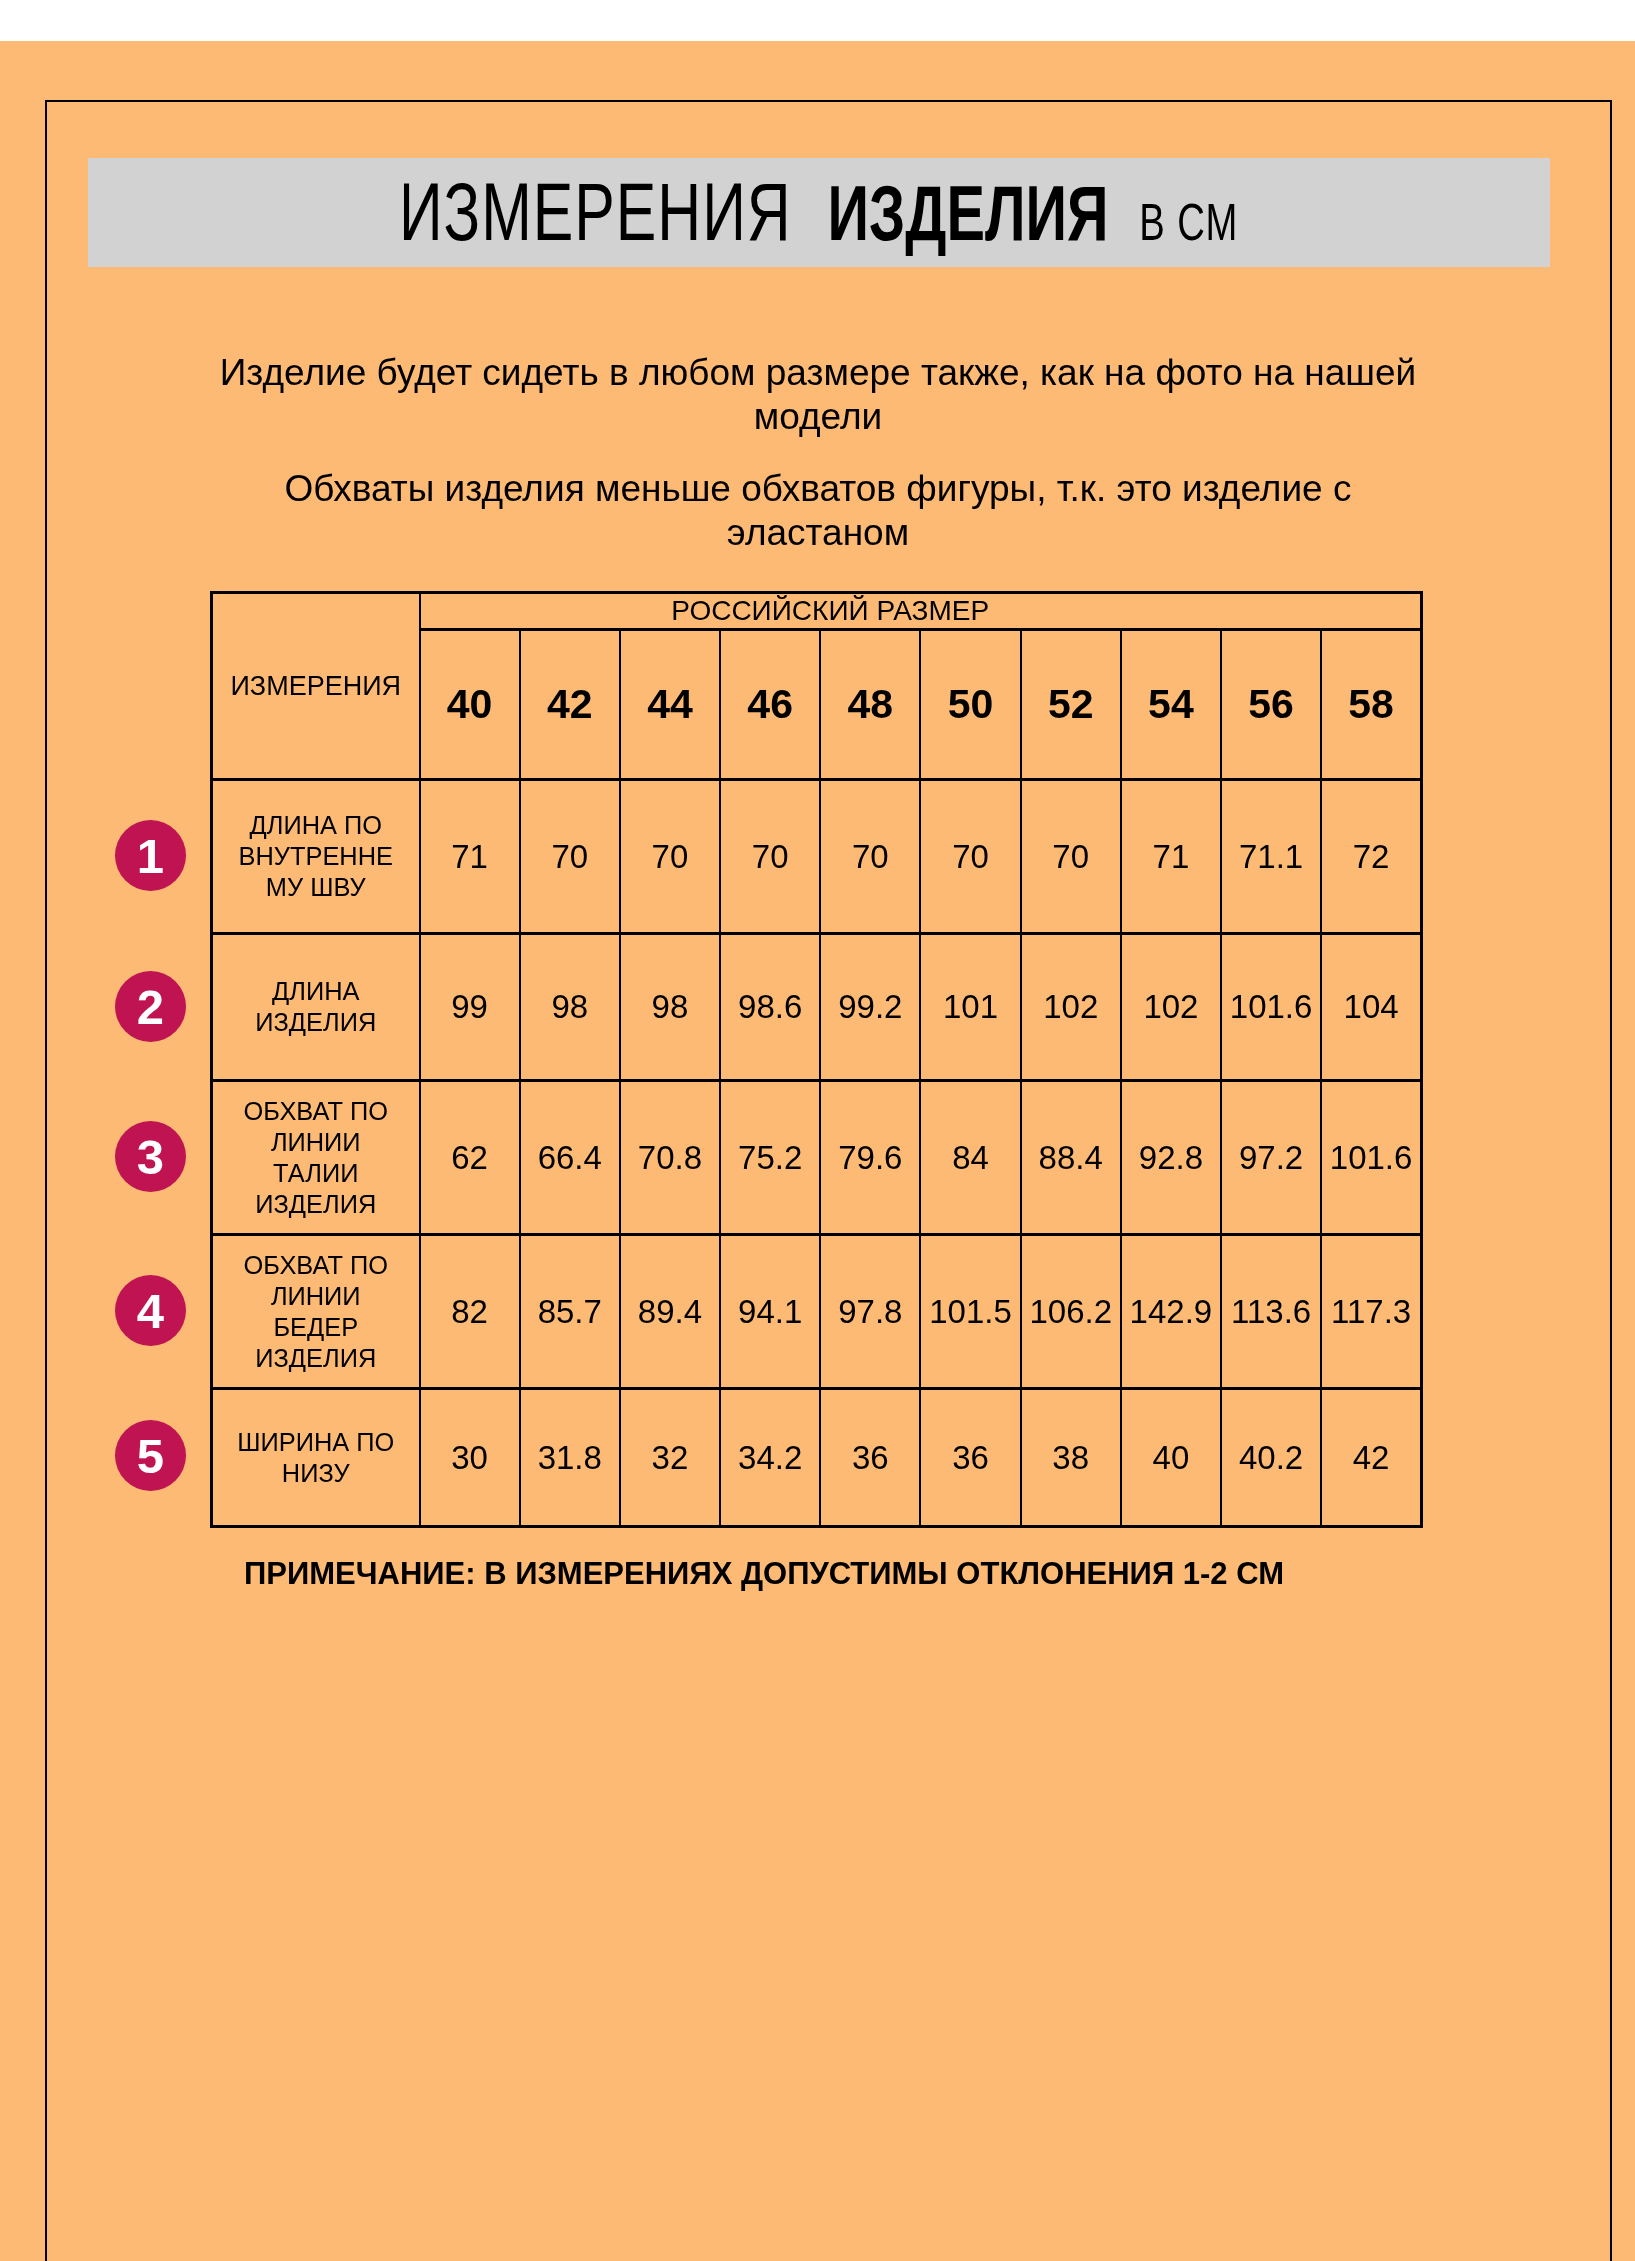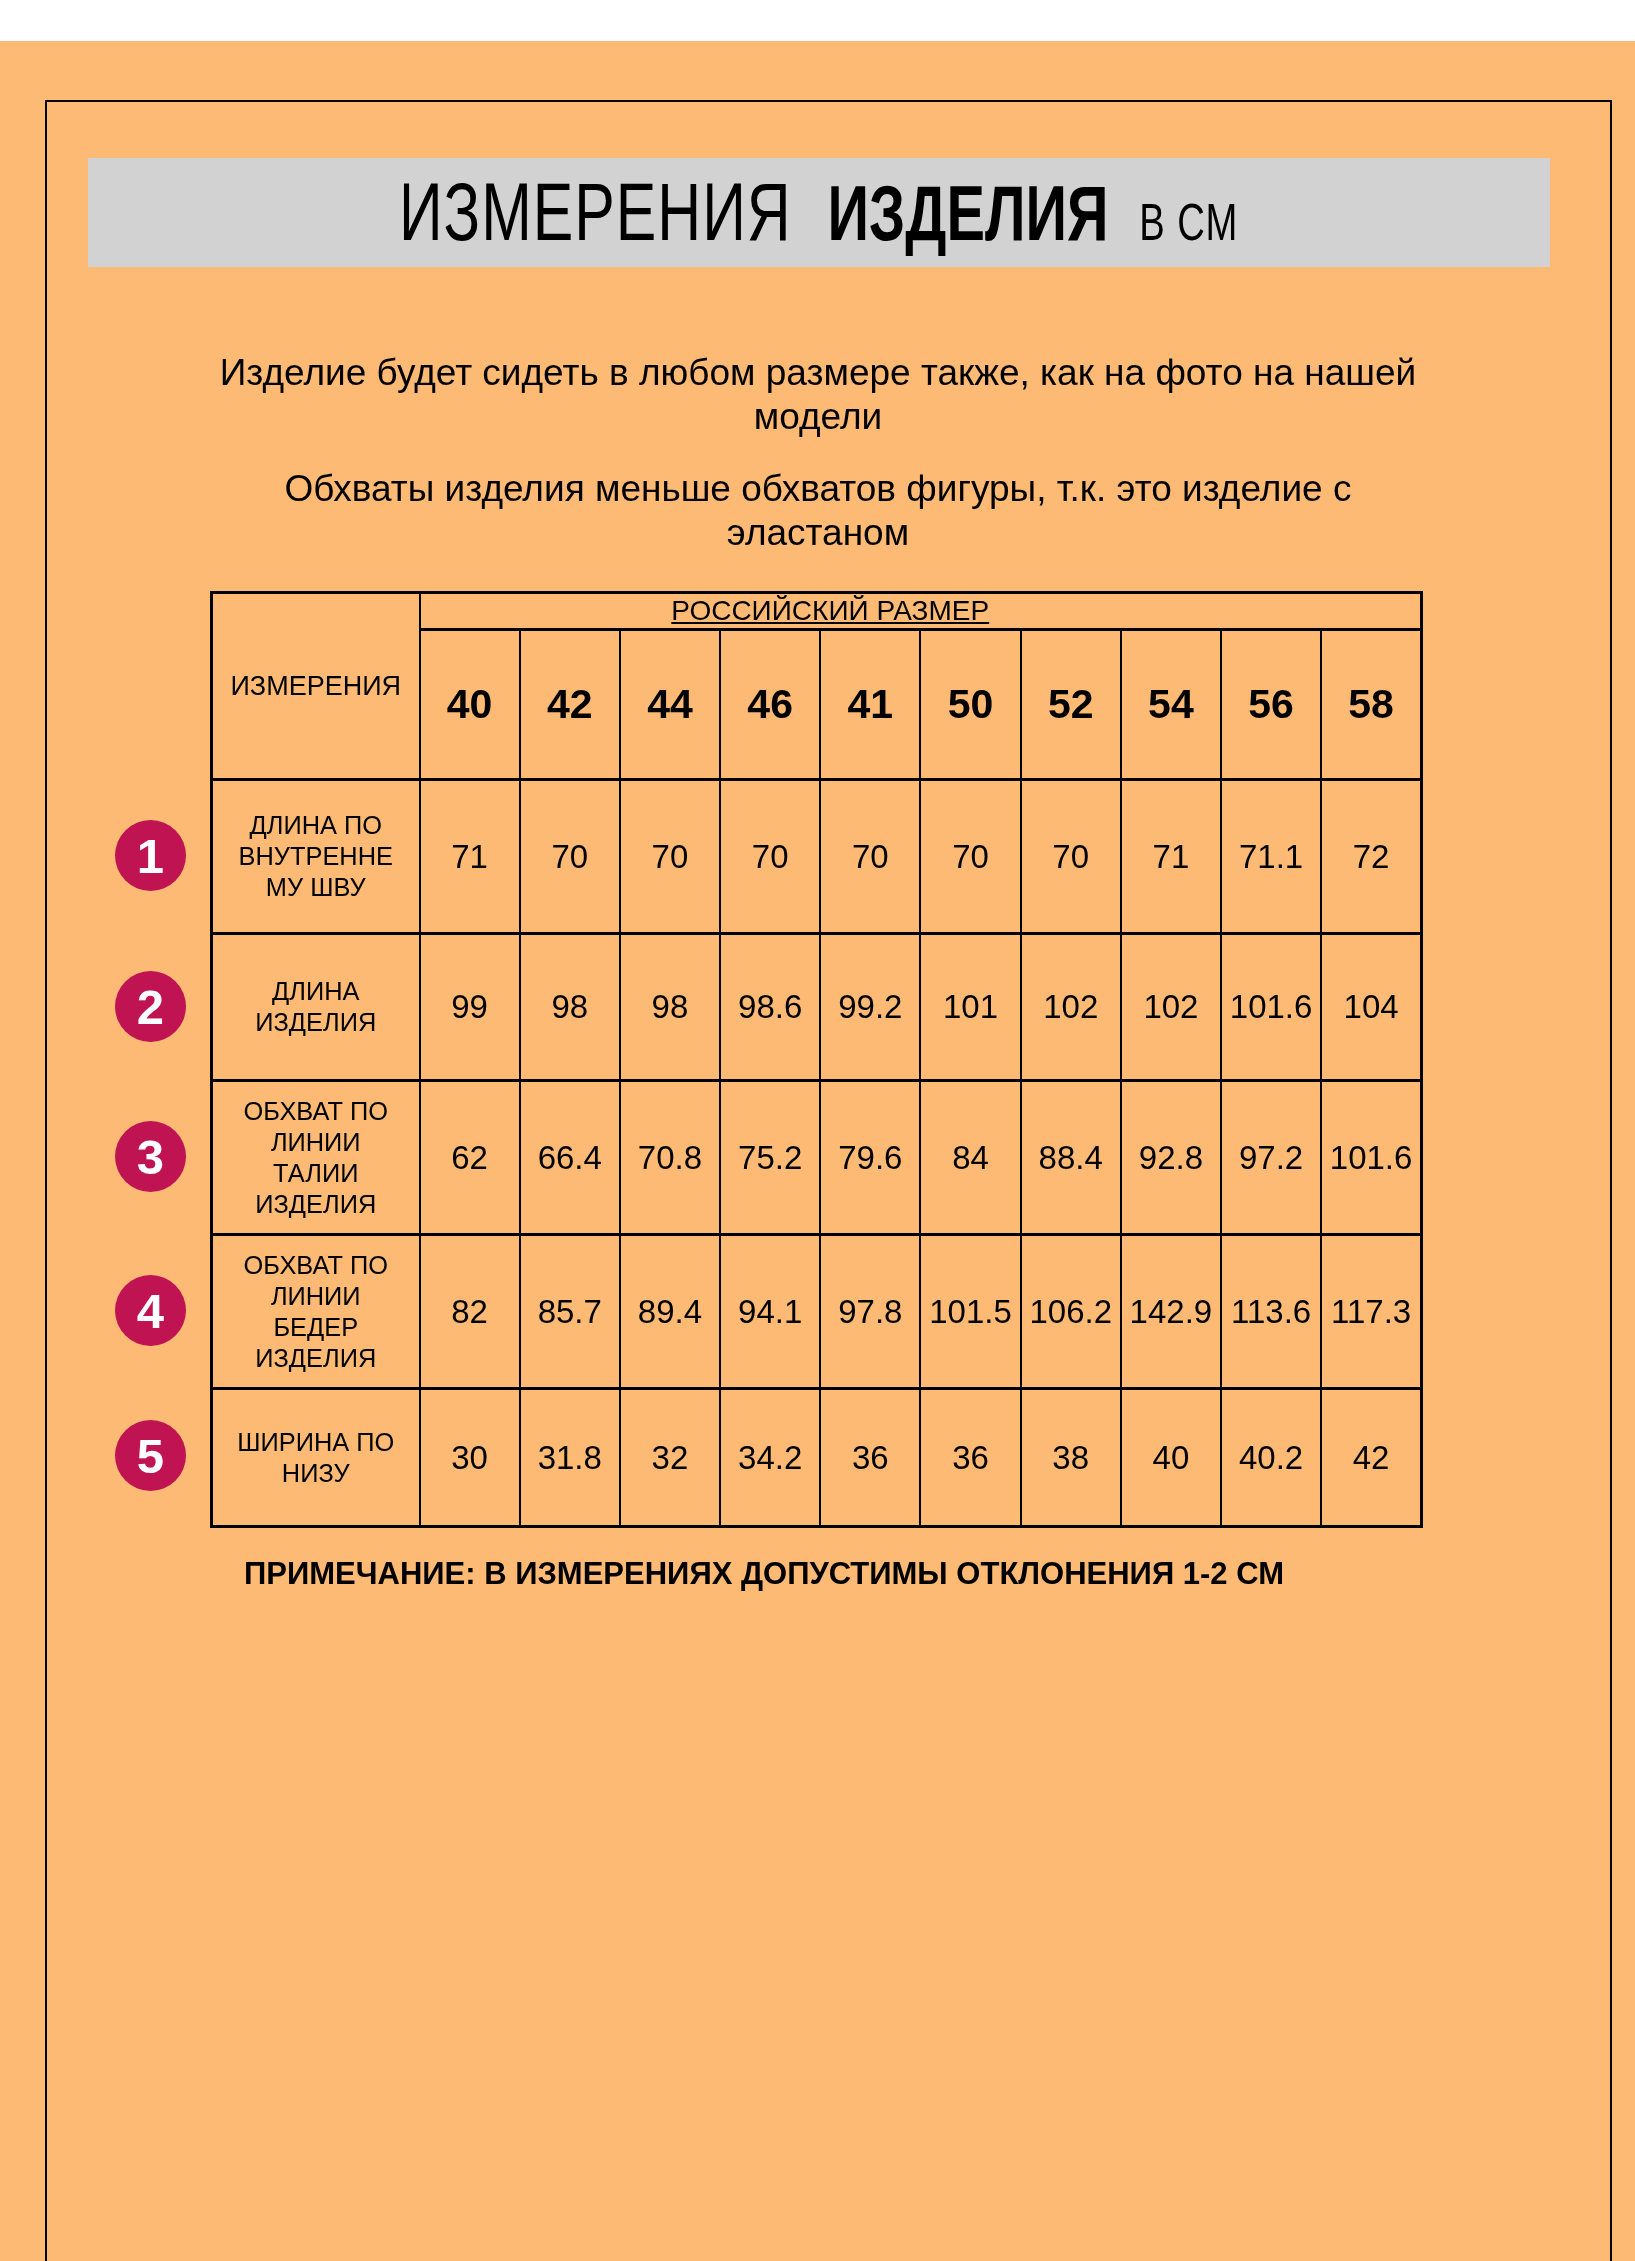--- a/index.html
+++ b/index.html
@@ -65,21 +65,21 @@
   #size-table{border:3.3px solid var(--line);}
   tr.group-row{height:37px;}
   tr.sizes-row{height:150px;}
   tr.r1{height:154px;}
   tr.r2{height:147px;}
   tr.r3{height:154px;}
   tr.r4{height:154px;}
   tr.r5{height:138px;}
   .corner-cell{font-size:27px;font-weight:400;}
   .group-cell{font-size:28px;font-weight:400;}
-  .group-cell span{position:relative;left:-90px;text-decoration:underline;}
+  .group-cell span{position:relative;left:-90px;}
   .size-cell{font-size:41px;font-weight:700;}
   .label-cell{font-size:25.4px;font-weight:400;line-height:31px;white-space:pre-line;}
   .value-cell{font-size:33px;font-weight:400;}
   
   .row-badge{
     position:absolute;left:115px;
     width:71px;height:71px;border-radius:50%;
     background:var(--accent);
     color:#ffffff;font-size:49px;font-weight:700;
     display:flex;align-items:center;justify-content:center;
@@ -132,21 +132,21 @@
     <tbody>
       <tr class="group-row">
         <th class="corner-cell" rowspan="2">ИЗМЕРЕНИЯ</th>
         <th class="group-cell" colspan="10"><span>РОССИЙСКИЙ РАЗМЕР</span></th>
       </tr>
       <tr class="sizes-row">
         <th class="size-cell">40</th>
         <th class="size-cell">42</th>
         <th class="size-cell">44</th>
         <th class="size-cell">46</th>
-        <th class="size-cell">41</th>
+        <th class="size-cell">48</th>
         <th class="size-cell">50</th>
         <th class="size-cell">52</th>
         <th class="size-cell">54</th>
         <th class="size-cell">56</th>
         <th class="size-cell">58</th>
       </tr>
       <tr class="r1">
         <td class="label-cell">ДЛИНА ПО
 ВНУТРЕННЕ
 МУ ШВУ</td>

